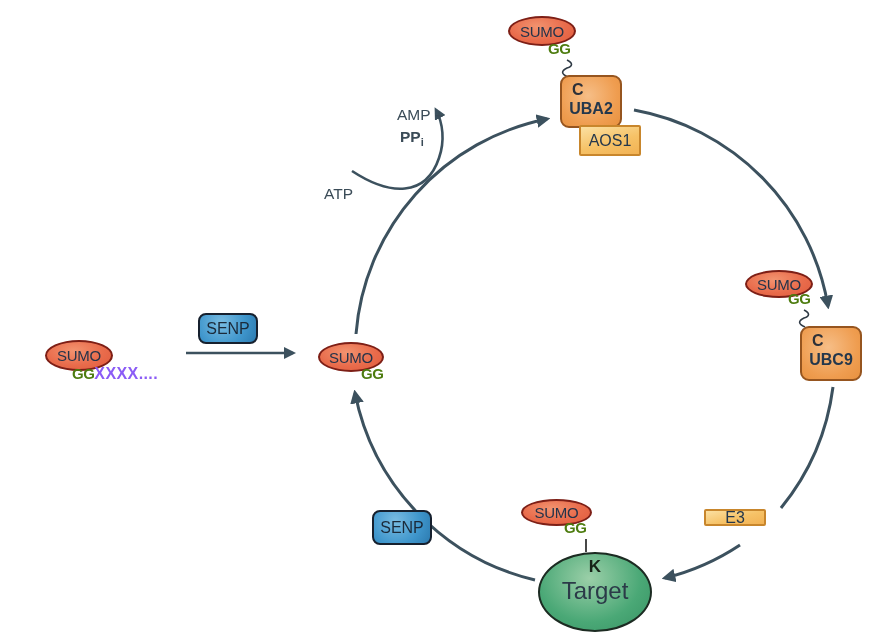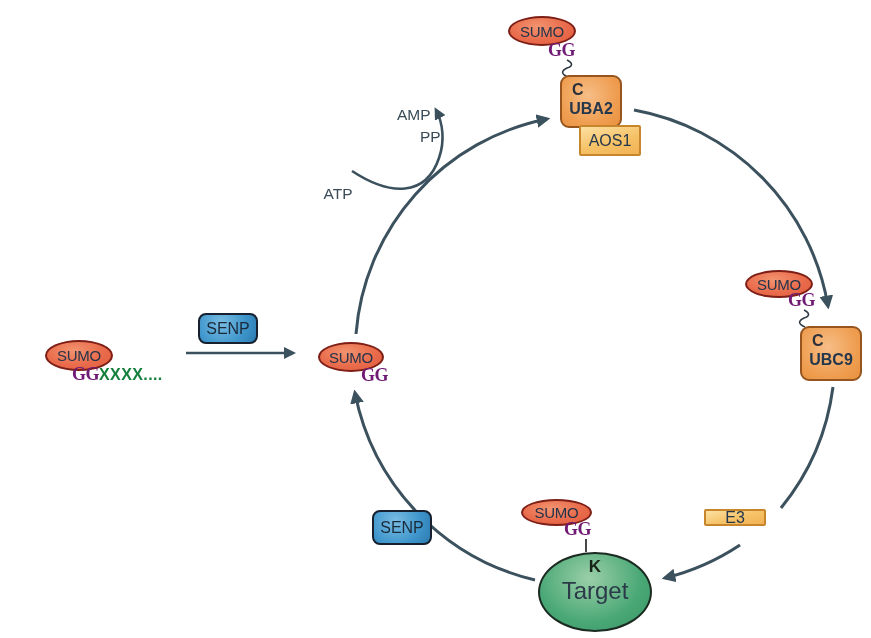--- a/index.html
+++ b/index.html
@@ -13,21 +13,21 @@
   .sumo{
     border-radius:50%;
     background:radial-gradient(ellipse at 42% 32%, #F2936F 0%, #E96C4C 55%, #E05A3C 100%);
     border:2px solid #7D1F16;
     display:flex;align-items:center;justify-content:center;
     color:#24334A;font-size:15px;letter-spacing:-0.3px;
     z-index:2;
     text-align:center;
   }
   
-  .gg{color:#701a75;font-weight:bold;font-size:18px;letter-spacing:-0.5px;z-index:3;line-height:1;font-family:Liberation Serif, serif;}
+  .gg{color:#4d7c0f;font-weight:bold;font-size:15px;letter-spacing:-0.5px;z-index:3;line-height:1;}
 
   
   .obox{
     background:radial-gradient(circle at 45% 38%, #F6BE87 0%, #EF9D50 65%, #E8913F 100%);
     border:2px solid #96551F;border-radius:9px;
     color:#24374C;z-index:2;
     display:flex;flex-direction:column;
   }
   .obox .cys{font-weight:bold;font-size:16px;color:#2E3138;margin:3px 0 0 10px;line-height:1.2;}
   .obox .oname{font-size:16px;text-align:center;margin-top:1px;font-weight:bold;}
@@ -59,31 +59,31 @@
     z-index:2;
   }
   .tgt .lys{font-weight:bold;font-size:17px;color:#172317;margin-top:4px;line-height:1.1;}
   .tgt .tname{font-size:24px;color:#2B3A48;line-height:1.2;}
 
   .sidelabel{color:#3A4B57;font-size:15.5px;line-height:1.35;z-index:1;margin-top:24px;}
   .sidelabel sub{font-size:11px;}
 
   
   .tailrow{display:flex;align-items:baseline;z-index:3;}
-  .tailrow .tail{color:#15803d;font-weight:bold;font-size:16px;letter-spacing:0.4px;}
+  .tailrow .tail{color:#8b5cf6;font-weight:bold;font-size:16px;letter-spacing:0.4px;}
 
   
   #sumo-left  {left:45px;  top:340px; width:68px; height:31px;}
   #tail-row   {left:72px;  top:365px;}
   #senp-top   {left:198px; top:313px; width:60px; height:31px;}
   #sumo-free  {left:318px; top:342px; width:66px; height:30px;}
   #gg-free    {left:361px; top:366px;}
-  #atp        {left:316px; top:160px; width:44px; text-align:center;}
+  #atp        {left:324px; top:160px; width:44px; text-align:left;}
   #amp        {left:397px; top:81px;}
-  #ppi        {left:420px; top:103px;}
+  #ppi        {left:400px; top:103px;font-weight:bold;}
   #sumo-e1    {left:508px; top:16px;  width:68px; height:30px;}
   #gg-e1      {left:548px; top:41px;}
   #uba2       {left:560px; top:75px;  width:62px; height:53px;}
   #aos1       {left:579px; top:125px; width:62px; height:31px;}
   #sumo-e2    {left:745px; top:270px; width:68px; height:28px;}
   #gg-e2      {left:788px; top:291px;}
   #ubc9       {left:800px; top:326px; width:62px; height:55px;}
   #e3         {left:704px; top:509px; width:62px; height:17px;}
   #sumo-tgt   {left:521px; top:499px; width:71px; height:27px;}
   #gg-tgt     {left:564px; top:520px;}

